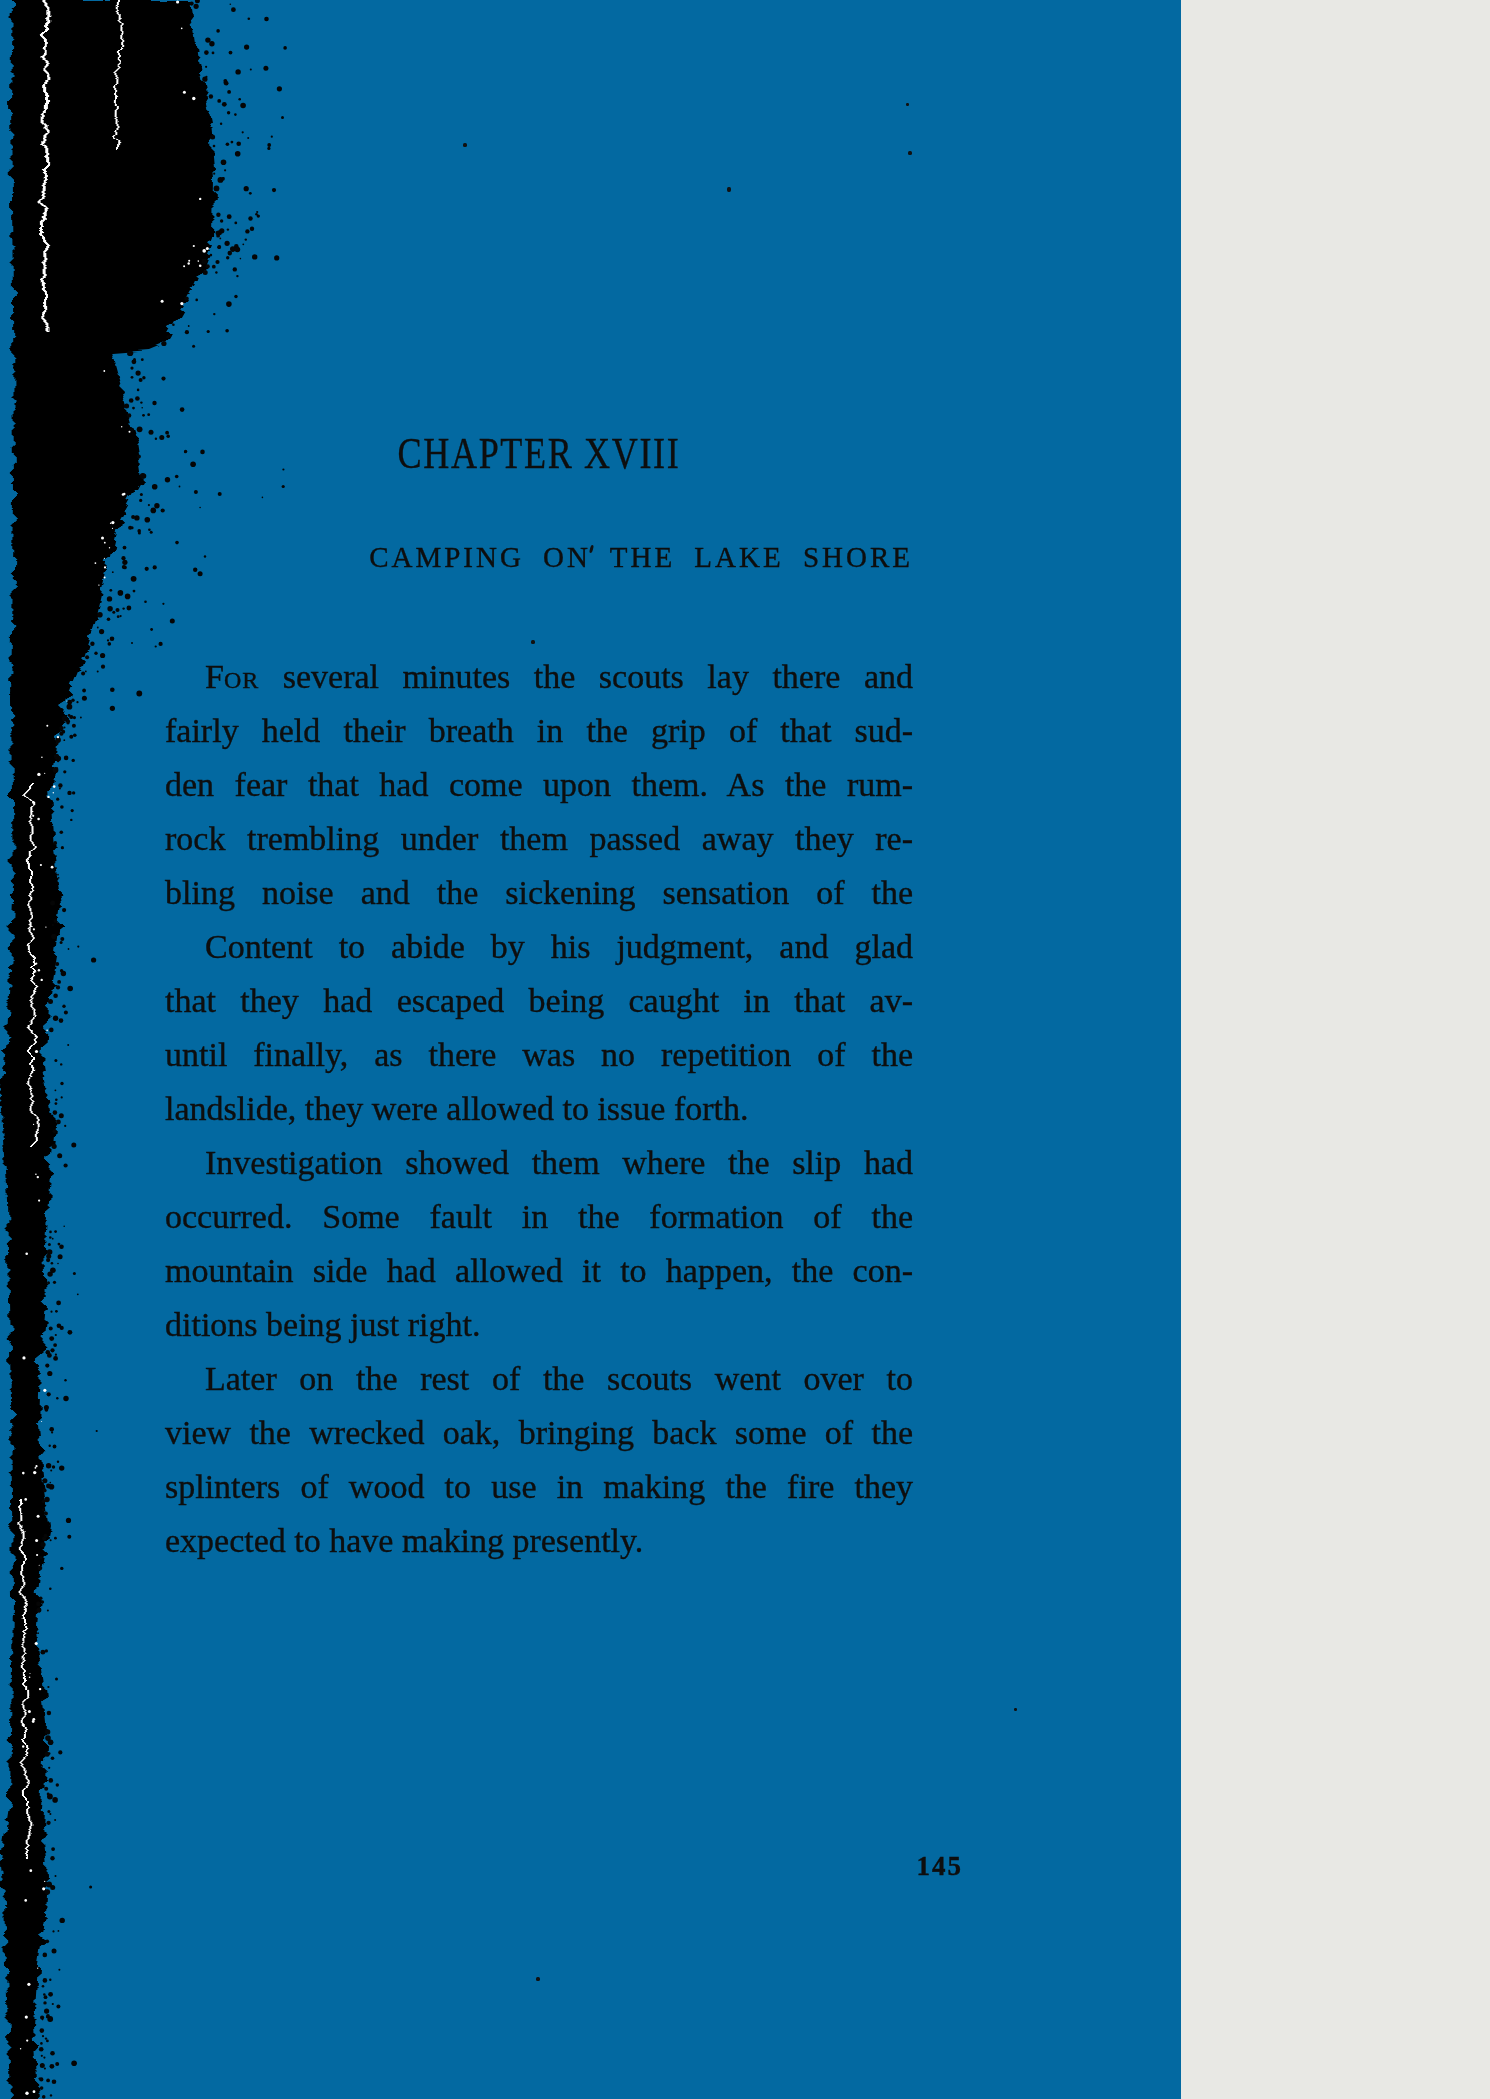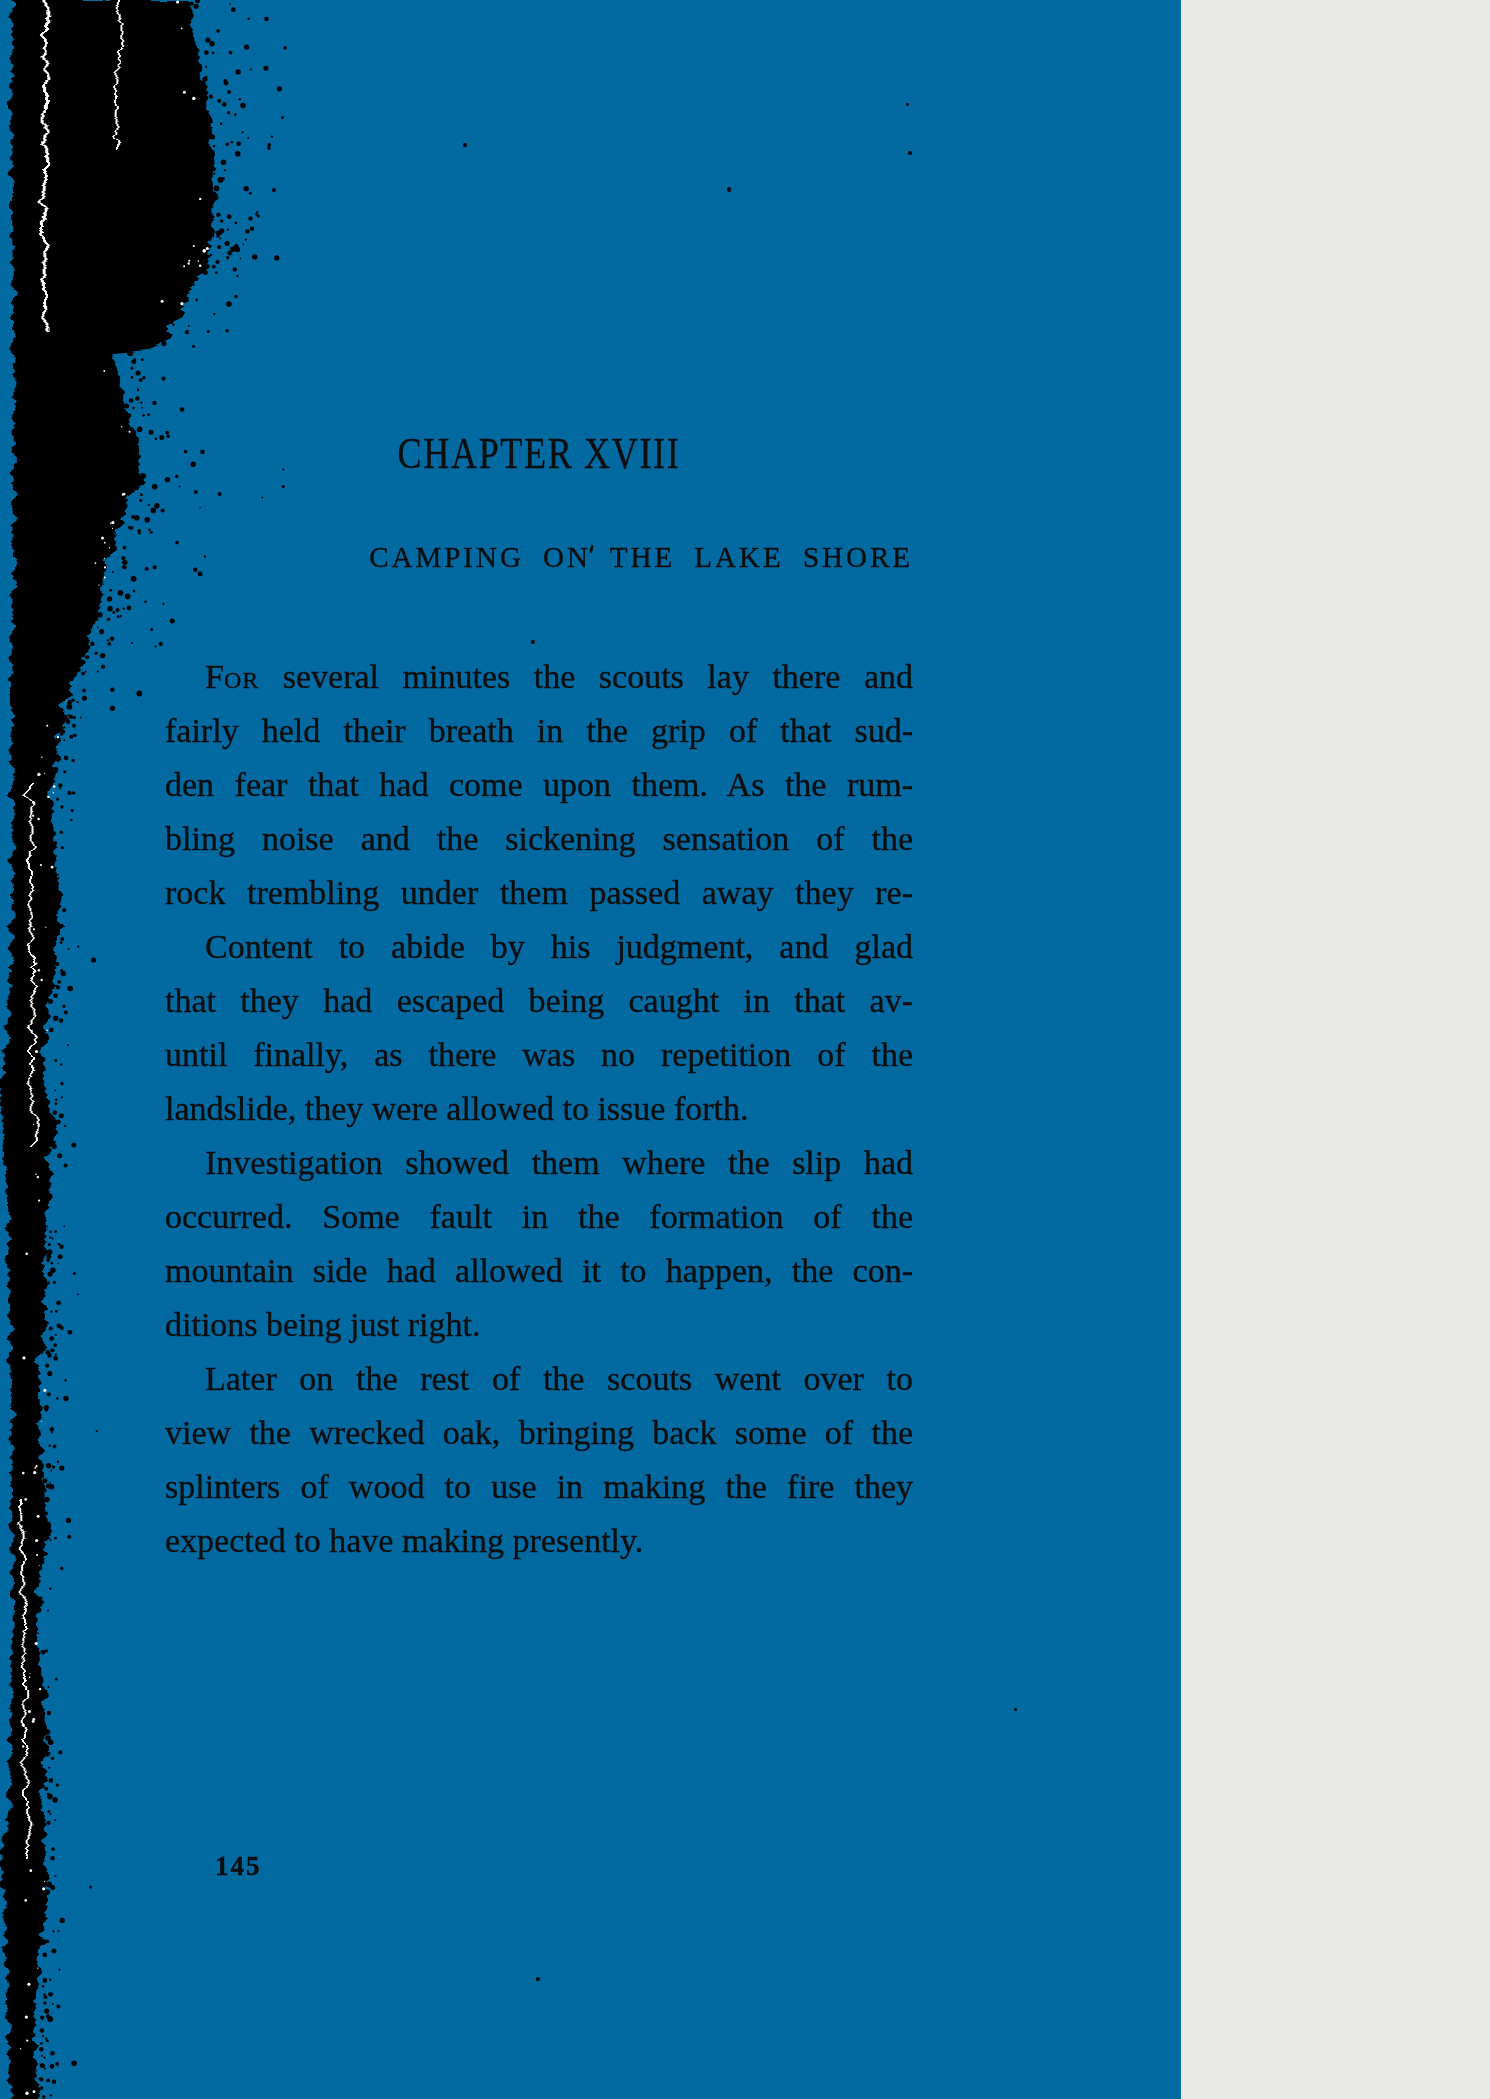--- a/index.html
+++ b/index.html
@@ -21,21 +21,21 @@
     text-align:right;font-size:29px;font-weight:normal;
     letter-spacing:3px;word-spacing:9px;white-space:nowrap;
   }
   .body-text{position:absolute;top:650px;left:0;width:100%;font-size:34px;line-height:54px;}
   .para{margin:0;}
   .line{text-align:justify;text-align-last:justify;white-space:normal;}
   .line.last{text-align-last:left;}
   .line.first{text-indent:40px;}
   .sc{font-variant:small-caps;letter-spacing:1px;}
   .page-number{
-    position:absolute;top:1851px;left:0;width:100%;text-align:left;
+    position:absolute;top:1851px;left:0;width:100%;text-align:right;
     font-size:27px;font-weight:bold;letter-spacing:2px;transform:translateX(50px);
   }
 </style>
 </head>
 <body>
 
 <div class="page">
 
   <svg class="artifact" width="300" height="2099" viewBox="0 0 300 2099">
     <defs>
@@ -645,22 +645,22 @@
     </div>
 
   <div class="column">
     <h1 class="chapter-title">CHAPTER XVIII</h1>
     <h2 class="chapter-subtitle">CAMPING ON THE LAKE SHORE</h2>
     <div class="body-text">
         <div class="para">
           <div class="line first"><span>F</span><span class="sc">or</span> several minutes the scouts lay there and</div>
           <div class="line">fairly held their breath in the grip of that sud-</div>
           <div class="line">den fear that had come upon them.  As the rum-</div>
+          <div class="line">rock trembling under them passed away they re-</div>
           <div class="line">bling noise and the sickening sensation of the</div>
-          <div class="line">rock trembling under them passed away they re-</div>
         </div>
         <div class="para">
           <div class="line first">Content to abide by his judgment, and glad</div>
           <div class="line">that they had escaped being caught in that av-</div>
           <div class="line">until finally, as there was no repetition of the</div>
           <div class="line last">landslide, they were allowed to issue forth.</div>
         </div>
         <div class="para">
           <div class="line first">Investigation showed them where the slip had</div>
           <div class="line">occurred.  Some fault in the formation of the</div>

